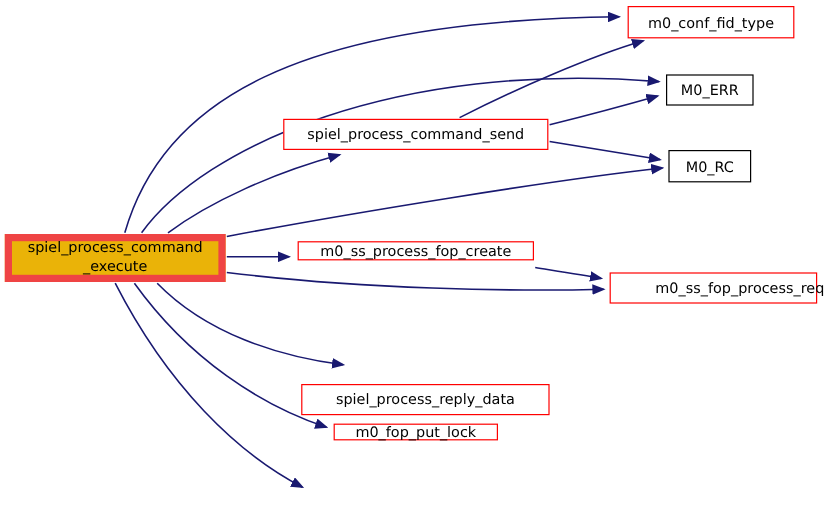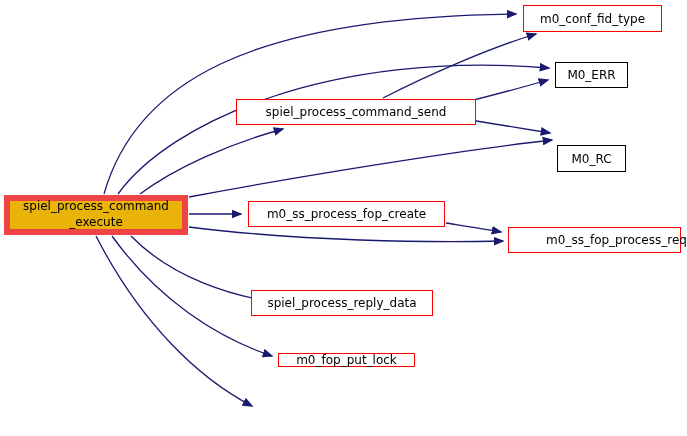--- a/index.html
+++ b/index.html
@@ -64,26 +64,26 @@
 
   <div class="node root" style="left:4px; top:195px; width:184px; height:40px;">
     <span>spiel_process_command</span>
     <span>_execute</span>
   </div>
 
   <div class="node red" style="left:523px; top:5px; width:139px; height:27px;">m0_conf_fid_type</div>
 
   <div class="node" style="left:555px; top:62px; width:73px; height:26px;">M0_ERR</div>
 
-  <div class="node red" style="left:236px; top:99px; width:240px; height:26px;">spiel_process_command_send</div>
+  <div class="node red" style="left:236px; top:99px; width:221px; height:26px;">spiel_process_command_send</div>
 
-  <div class="node" style="left:557px; top:125px; width:69px; height:27px;margin-top:20px;">M0_RC</div>
+  <div class="node" style="left:557px; top:125px; width:69px; height:27px;">M0_RC</div>
 
-  <div class="node red" style="left:248px; top:201px; width:197px; height:26px;">m0_ss_process_fop_create</div>
+  <div class="node red" style="left:248px; top:201px; width:197px; height:16px;">m0_ss_process_fop_create</div>
 
   <div class="node red" style="left:508px; top:227px; width:173px; height:26px;padding-left:44px;">m0_ss_fop_process_req</div>
 
-  <div class="node red" style="left:251px; top:290px; width:182px; height:26px;">spiel_process_reply_data</div>
+  <div class="node red" style="left:251px; top:320px; width:207px; height:26px;">spiel_process_reply_data</div>
 
   <div class="node red" style="left:278px; top:353px; width:137px; height:14px;">m0_fop_put_lock</div>
 
 
 </div>
 
 </body></html>

